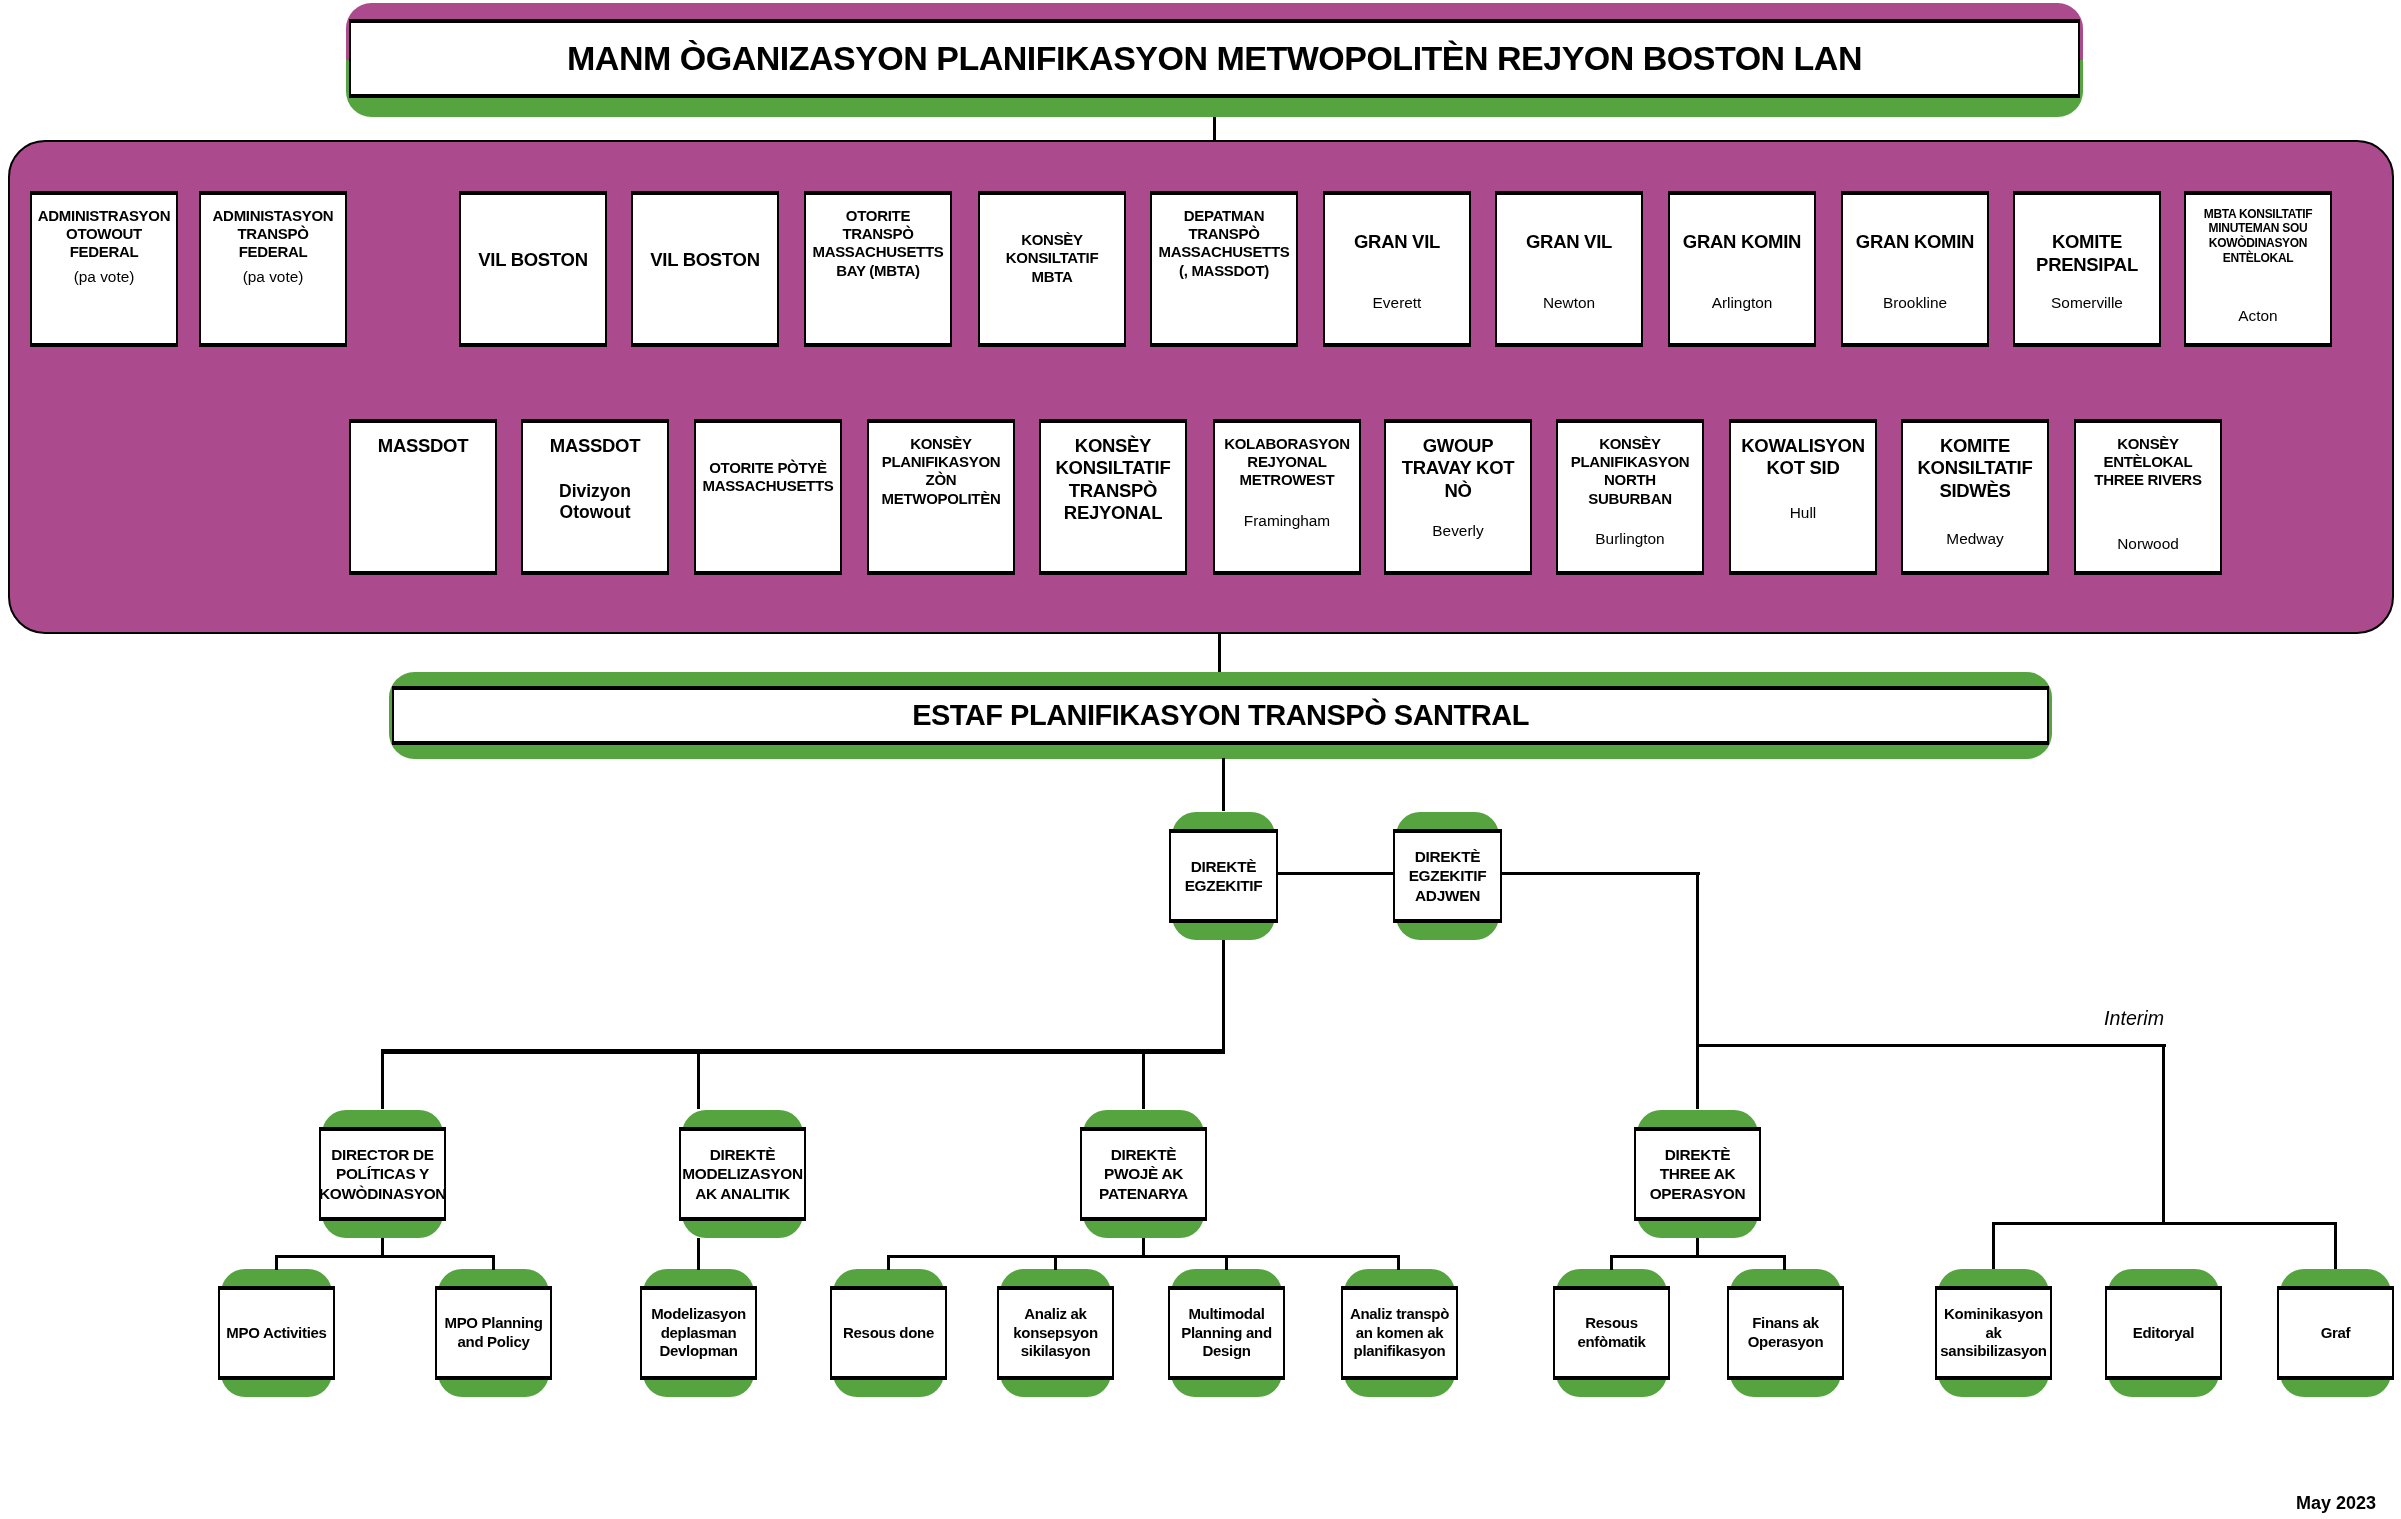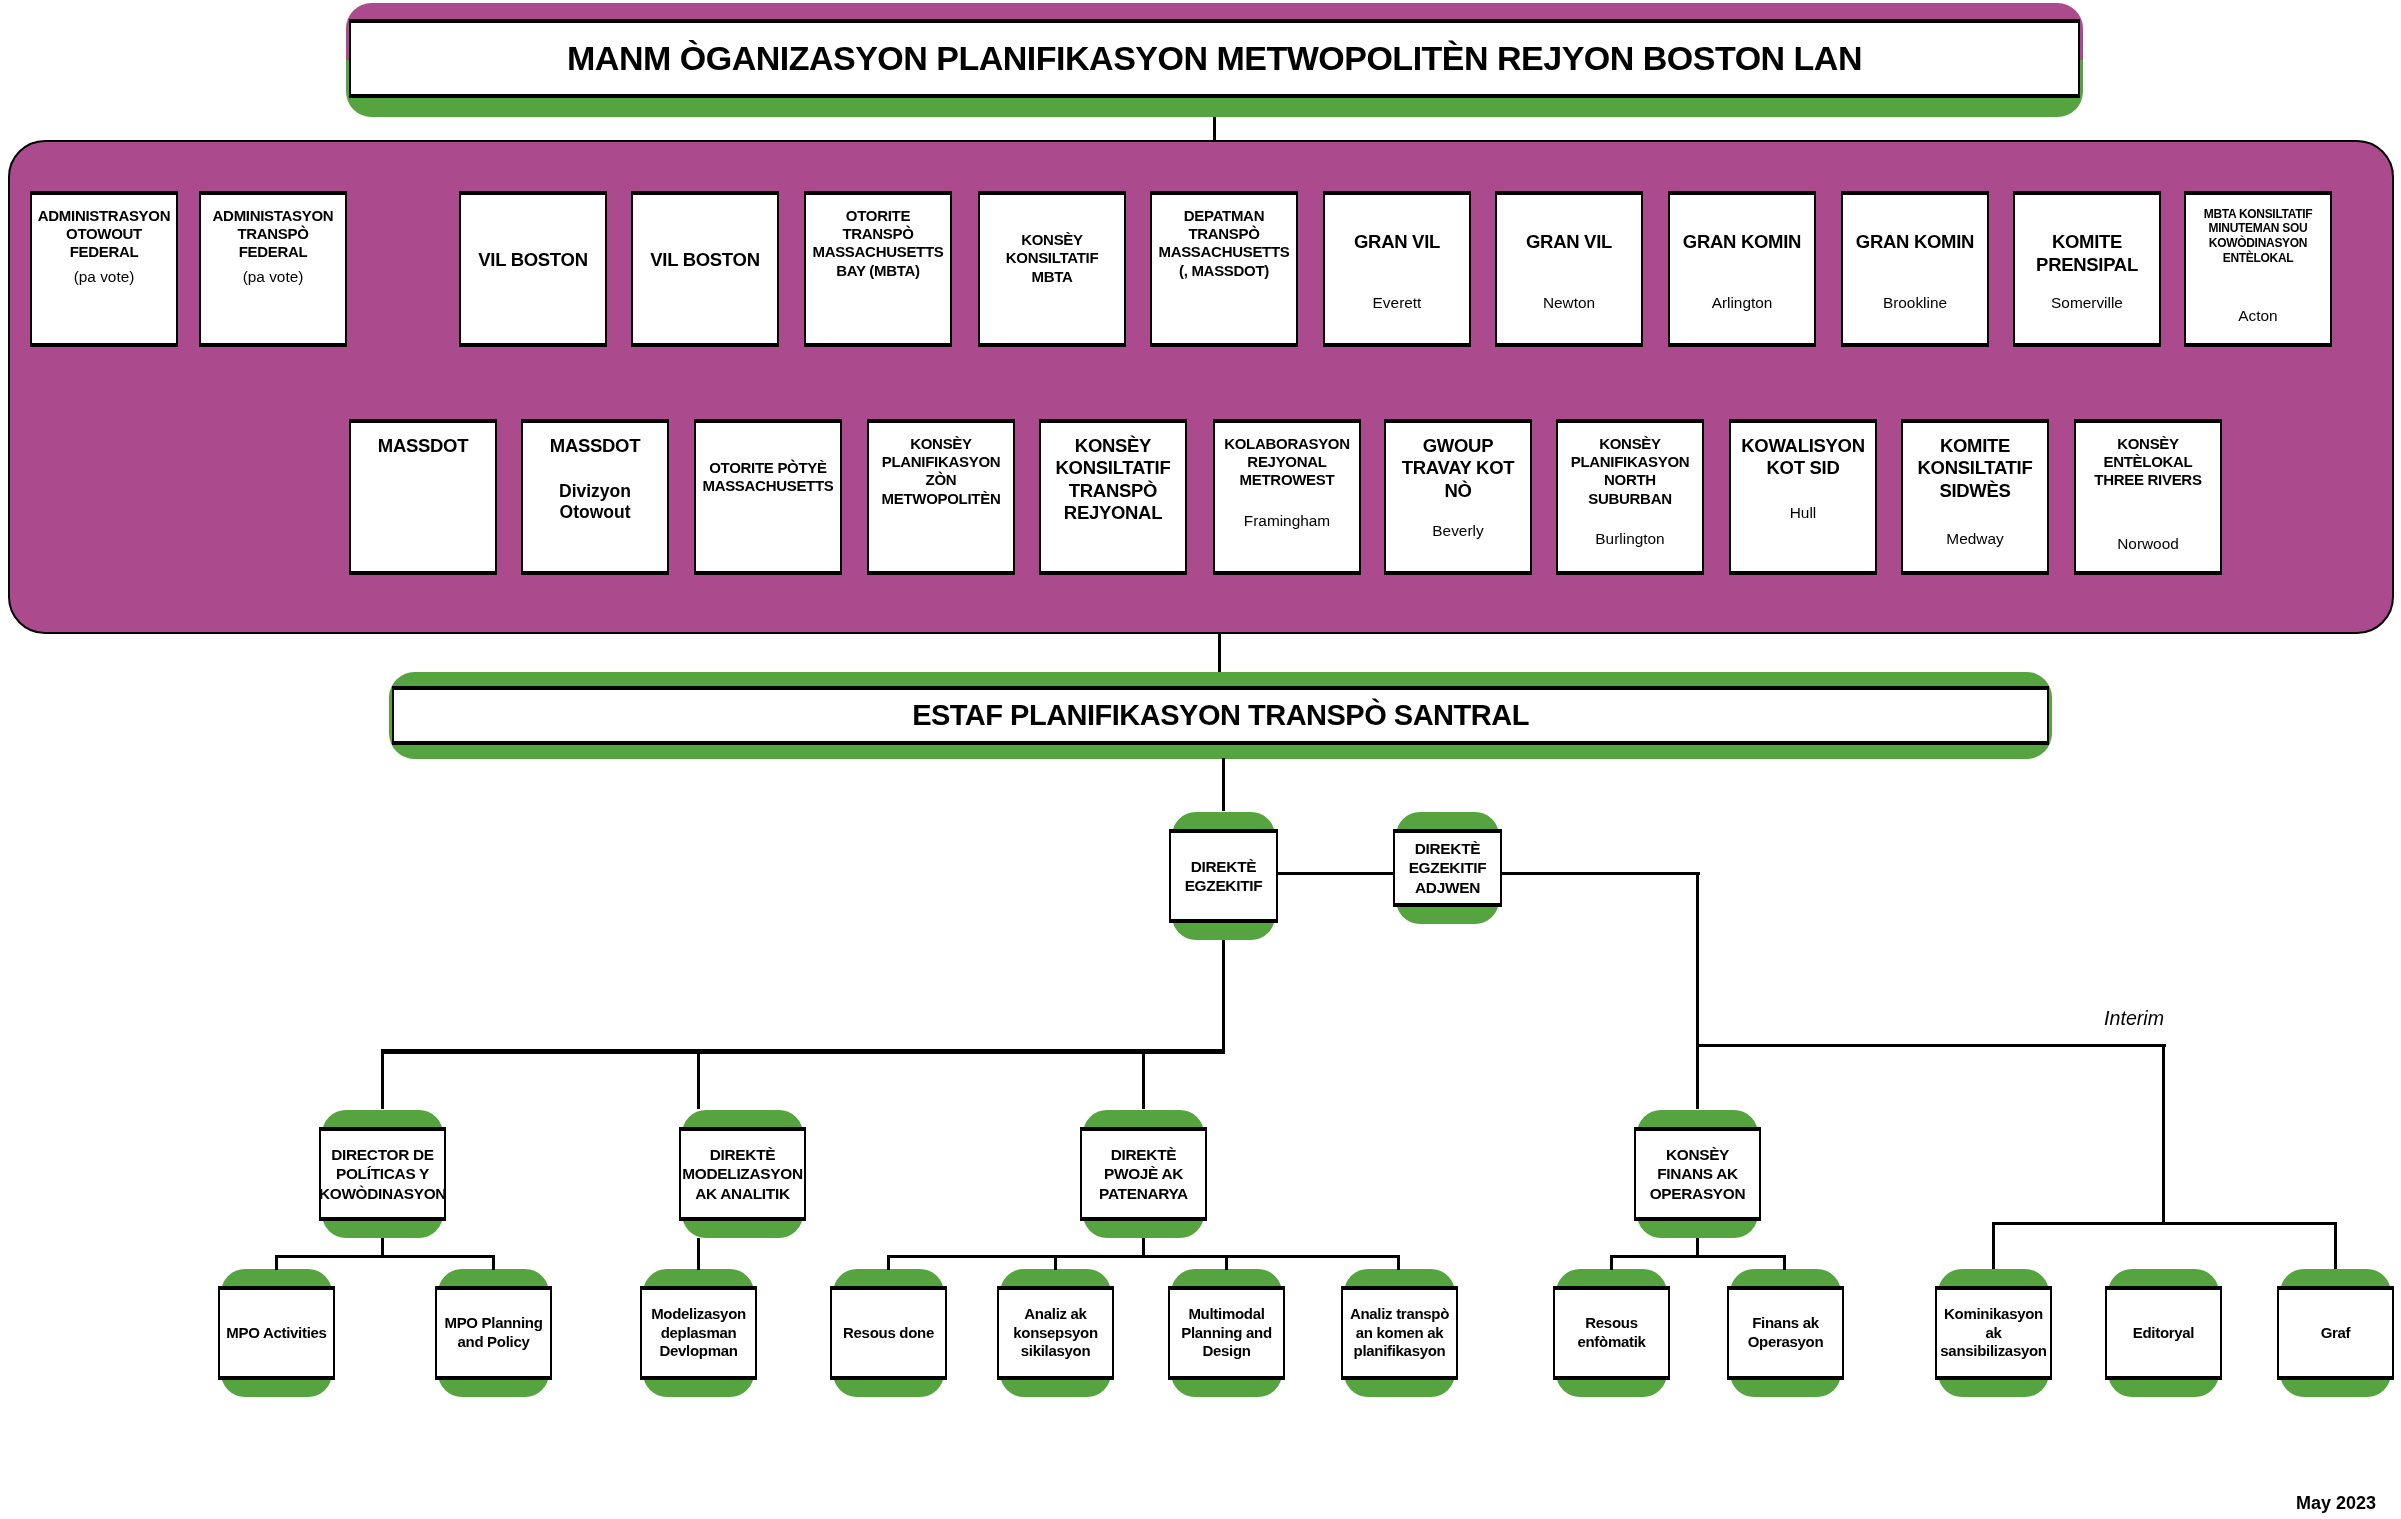--- a/index.html
+++ b/index.html
@@ -166,40 +166,40 @@
   <div class="banner-bg green-bg"></div>
   <div class="banner-white" style="top:14.3px;bottom:14.3px;">
     <div class="banner-title mid">ESTAF PLANIFIKASYON TRANSPÒ SANTRAL</div>
   </div>
 </div>
 
 <div class="capbox" style="left:1169px;top:812px;width:109px;height:128px;">
   <div class="cap-bg"></div>
   <div class="cap-white">DIREKTÈ EGZEKITIF</div>
 </div>
-<div class="capbox" style="left:1393px;top:812px;width:109px;height:112px;">
+<div class="capbox" style="left:1393px;top:812px;width:109px;height:128px;">
   <div class="cap-bg"></div>
   <div class="cap-white">DIREKTÈ EGZEKITIF ADJWEN</div>
 </div>
 
 <div class="capbox" style="left:319px;top:1110px;width:127px;height:128px;">
   <div class="cap-bg"></div>
   <div class="cap-white">DIRECTOR DE POLÍTICAS Y KOWÒDINASYON</div>
 </div>
 <div class="capbox" style="left:635px;top:1110px;width:127px;height:128px;margin-left:44px;">
   <div class="cap-bg"></div>
   <div class="cap-white">DIREKTÈ MODELIZASYON AK ANALITIK</div>
 </div>
 <div class="capbox" style="left:1080px;top:1110px;width:127px;height:128px;">
   <div class="cap-bg"></div>
   <div class="cap-white">DIREKTÈ PWOJÈ AK PATENARYA</div>
 </div>
 <div class="capbox" style="left:1634px;top:1110px;width:127px;height:128px;">
   <div class="cap-bg"></div>
-  <div class="cap-white">KONSÈY FINANS AK OPERASYON</div>
+  <div class="cap-white">DIREKTÈ THREE AK OPERASYON</div>
 </div>
 
 <div class="capbox leaf" style="left:218px;top:1269px;width:117px;height:128px;">
   <div class="cap-bg"></div>
   <div class="cap-white">MPO Activities</div>
 </div>
 <div class="capbox leaf" style="left:435px;top:1269px;width:117px;height:128px;">
   <div class="cap-bg"></div>
   <div class="cap-white">MPO Planning and Policy</div>
 </div>

